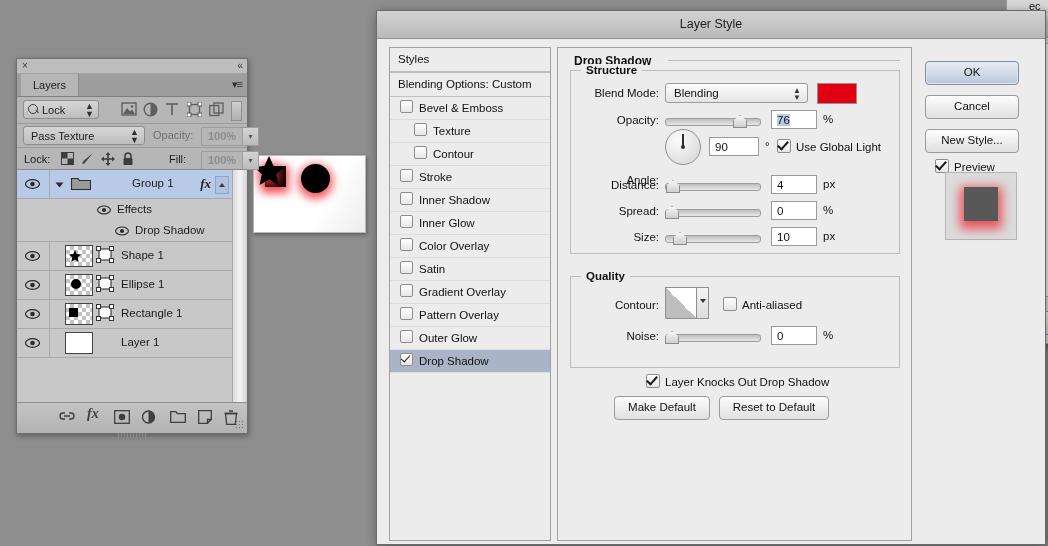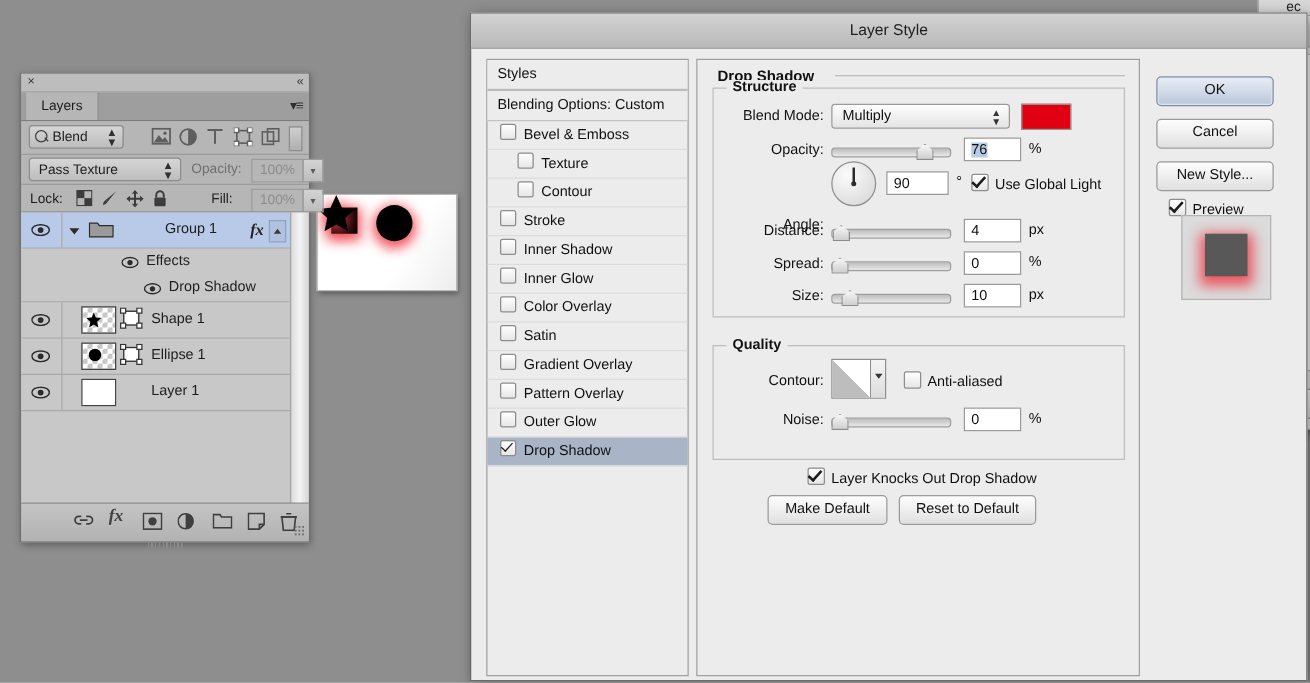--- a/index.html
+++ b/index.html
@@ -134,21 +134,21 @@
     position: absolute; left: 6px; top: 2px; width: 122px; height: 19px;
     background: linear-gradient(#d6d6d6,#bdbdbd);
     border: 1px solid #8d8d8d; border-radius: 3px;
     font-size: 11px; line-height: 19px; padding-left: 7px; box-sizing: border-box;
   }
   .lp-blend .arrows { position:absolute; right: 5px; top: 1px; font-size: 9px; color:#2f2f2f; line-height:8px;}
   .lp-lbl { position: absolute; font-size: 11px; color: #6f6f6f; }
   .lp-numbox {
     position: absolute; height: 17px; line-height: 17px; width: 40px;
     background: #b6b6b6; border: 1px solid #9c9c9c;
-    font-size: 11px; color: #8c8c8c; text-align: center;
+    font-size: 11px; color: #8c8c8c; text-align: center; font-weight: bold;
   }
   .lp-numarrow {
     position: absolute; width: 15px; height: 17px;
     background: linear-gradient(#d3d3d3,#bcbcbc); border: 1px solid #9c9c9c;
     font-size: 8px; color: #5a5a5a; text-align: center; line-height: 17px;
   }
 
   .lp-lockrow {
     position: relative; height: 23px; background: #b6b6b6;
     border-bottom: 1px solid #8a8a8a;
@@ -435,21 +435,21 @@
     </div>
 
     <div class="lp-tabrow">
       <div class="lp-tab">Layers</div>
       <span class="lp-menu">▾≡</span>
     </div>
 
     <div class="lp-filterrow">
       <div class="lp-kind">
         <span class="mag"></span>
-        <span>Blend</span>
+        <span>Lock</span>
         <span class="arrows">▲<br>▼</span>
       </div>
       <span class="filt-ico" style="left:104px">
         <svg width="16" height="14" viewBox="0 0 16 14">
             <rect x="1" y="1" width="14" height="12" fill="none" stroke="#5e5e5e" stroke-width="1.4"></rect>
             <circle cx="11" cy="4.5" r="1.3" fill="#5e5e5e"></circle>
             <path d="M2 12 L6 6 L9 9.5 L11 7.5 L14 12 Z" fill="#5e5e5e"></path>
           </svg>
       </span>
       <span class="filt-ico" style="left:126px">
@@ -608,28 +608,53 @@
                 <rect x="4" y="3" width="12" height="11" fill="#fff" stroke="#333" stroke-width="1.1"></rect>
                 <rect x="1.5" y="0.5" width="4" height="4" fill="#fff" stroke="#333"></rect>
                 <rect x="14.5" y="0.5" width="4" height="4" fill="#fff" stroke="#333"></rect>
                 <rect x="1.5" y="12.5" width="4" height="4" fill="#fff" stroke="#333"></rect>
                 <rect x="14.5" y="12.5" width="4" height="4" fill="#fff" stroke="#333"></rect>
               </svg>
           </span>
           <span class="lyr-name">Ellipse 1</span>
         </div>
 
-
         <div class="lyr-row">
           <div class="lyr-eye">
             <svg width="15" height="10" viewBox="0 0 15 10">
                 <ellipse cx="7.5" cy="5" rx="7" ry="4.3" fill="none" stroke="#2b2b2b" stroke-width="1.2"></ellipse>
                 <circle cx="7.5" cy="5" r="2.3" fill="#2b2b2b"></circle>
               </svg>
           </div>
+          <div class="lyr-thumb">
+            <span class="thumb-shape" style="left:3px; top:3px;">
+              <svg width="9" height="9" viewBox="0 0 9 9">
+                  <rect width="9" height="9" fill="#000"></rect>
+                </svg>
+            </span>
+          </div>
+          <span class="lyr-vmask">
+            <svg width="20" height="18" viewBox="0 0 20 18">
+                <rect x="4" y="3" width="12" height="11" fill="#fff" stroke="#333" stroke-width="1.1"></rect>
+                <rect x="1.5" y="0.5" width="4" height="4" fill="#fff" stroke="#333"></rect>
+                <rect x="14.5" y="0.5" width="4" height="4" fill="#fff" stroke="#333"></rect>
+                <rect x="1.5" y="12.5" width="4" height="4" fill="#fff" stroke="#333"></rect>
+                <rect x="14.5" y="12.5" width="4" height="4" fill="#fff" stroke="#333"></rect>
+              </svg>
+          </span>
+          <span class="lyr-name">Rectangle 1</span>
+        </div>
+
+        <div class="lyr-row">
+          <div class="lyr-eye">
+            <svg width="15" height="10" viewBox="0 0 15 10">
+                <ellipse cx="7.5" cy="5" rx="7" ry="4.3" fill="none" stroke="#2b2b2b" stroke-width="1.2"></ellipse>
+                <circle cx="7.5" cy="5" r="2.3" fill="#2b2b2b"></circle>
+              </svg>
+          </div>
           <div class="lyr-thumb solid"></div>
           <span class="lyr-name">Layer 1</span>
         </div>
       </div>
       <div class="lp-listscroll"></div>
     </div>
 
     <div class="lp-footer">
       <span class="foot-ico" style="left:42px">
         <svg width="16" height="12" viewBox="0 0 16 12">
@@ -718,21 +743,21 @@
 
     <div class="main-col">
       <div class="sec-title" style="left:16px; top:6px;">Drop Shadow</div>
       <div class="sec-rule" style="left:110px; top:12px; width:232px;"></div>
 
       <div class="fieldset" style="left:12px; top:22px; width:328px; height:182px;">
         <span class="legend">Structure</span>
 
         <span class="rlabel" style="left:0px; top:16px; width:88px;">Blend Mode:</span>
         <div class="select" style="left:94px; top:12px; width:143px;">
-          <span>Multiply</span>
+          <span>Blending</span>
           <span class="arrows">▲<br>▼</span>
         </div>
         <div class="swatch" style="left: 246px; top: 12px; background: rgb(224, 0, 18);"></div>
 
         <span class="rlabel" style="left:0px; top:43px; width:88px;">Opacity:</span>
         <div class="slider" style="left:94px; top:43px; width:96px;">
           <span class="track"></span>
           <span class="thumb" style="left:68px"></span>
         </div>
         <div class="numfield sel-text" style="left:200px; top:39px; width:46px;">

